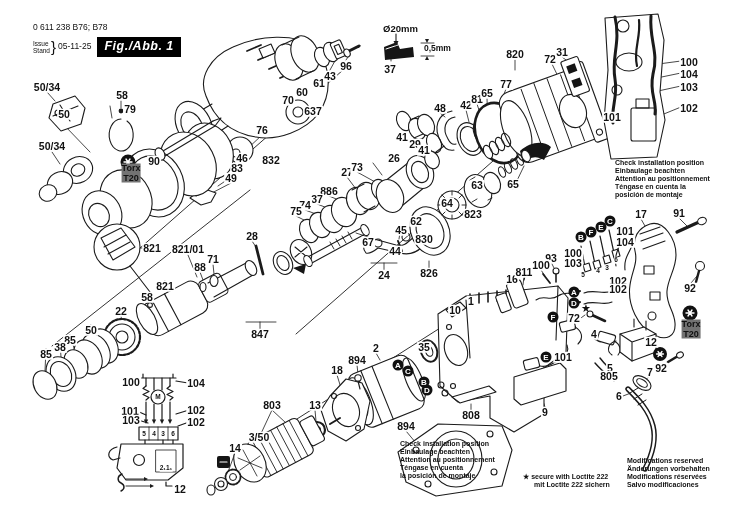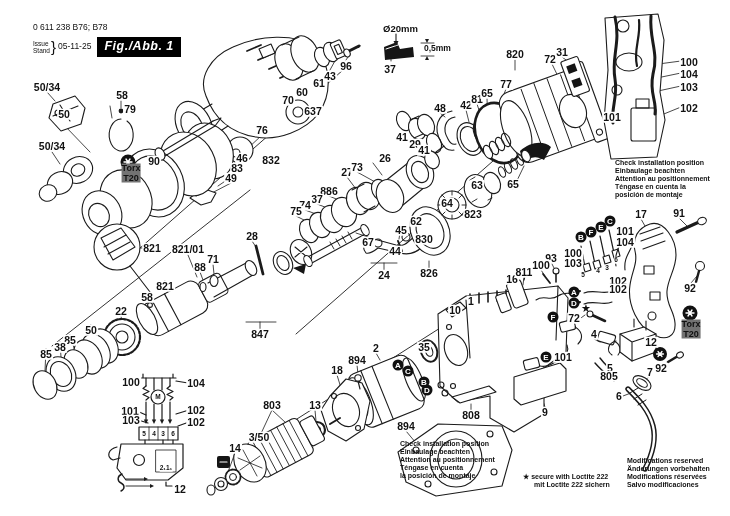--- a/index.html
+++ b/index.html
@@ -442,21 +442,21 @@
       <span class="plabel" style="left: 242px; top: 158px;">46</span>
       <span class="plabel" style="left: 271px; top: 160px;">832</span>
       <span class="plabel" style="left: 237px; top: 168px;">83</span>
       <span class="plabel" style="left: 231px; top: 178px;">49</span>
       <span class="plabel" style="left: 329px; top: 191px;">886</span>
       <span class="plabel" style="left: 317px; top: 199px;">37</span>
       <span class="plabel" style="left: 305px; top: 205px;">74</span>
       <span class="plabel" style="left: 296px; top: 211px;">75</span>
       <span class="plabel" style="left: 347px; top: 172px;">27</span>
       <span class="plabel" style="left: 357px; top: 167px;">73</span>
-      <span class="plabel" style="left: 385px; top: 158px;">26</span>
+      <span class="plabel" style="left: 394px; top: 158px;">26</span>
       <span class="plabel" style="left: 402px; top: 137px;">41</span>
       <span class="plabel" style="left: 415px; top: 144px;">29</span>
       <span class="plabel" style="left: 424px; top: 150px;">41</span>
       <span class="plabel" style="left: 440px; top: 108px;">48</span>
       <span class="plabel" style="left: 466px; top: 105px;">42</span>
       <span class="plabel" style="left: 477px; top: 99px;">81</span>
       <span class="plabel" style="left: 487px; top: 93px;">65</span>
       <span class="plabel" style="left: 506px; top: 84px;">77</span>
       <span class="plabel" style="left: 515px; top: 54px;">820</span>
       <span class="plabel" style="left: 550px; top: 59px;">72</span>

